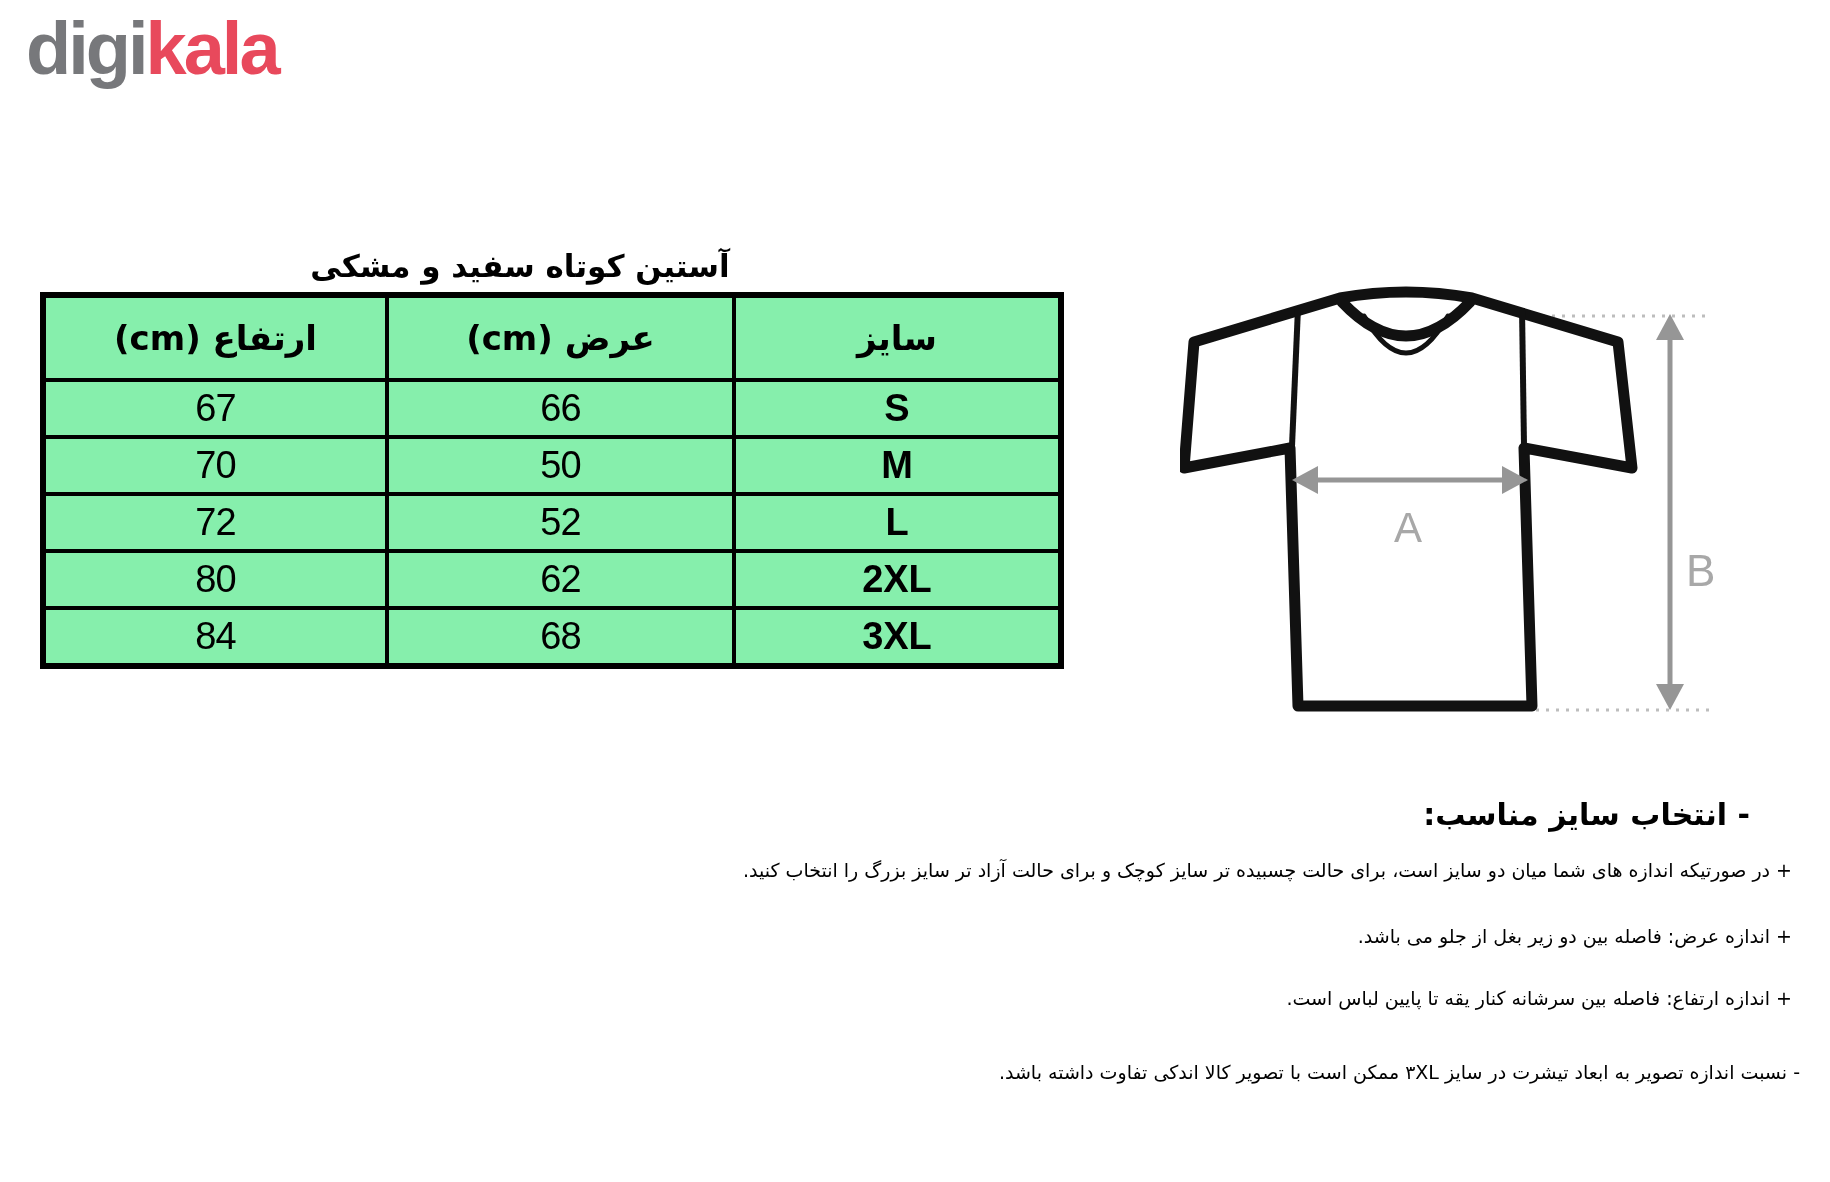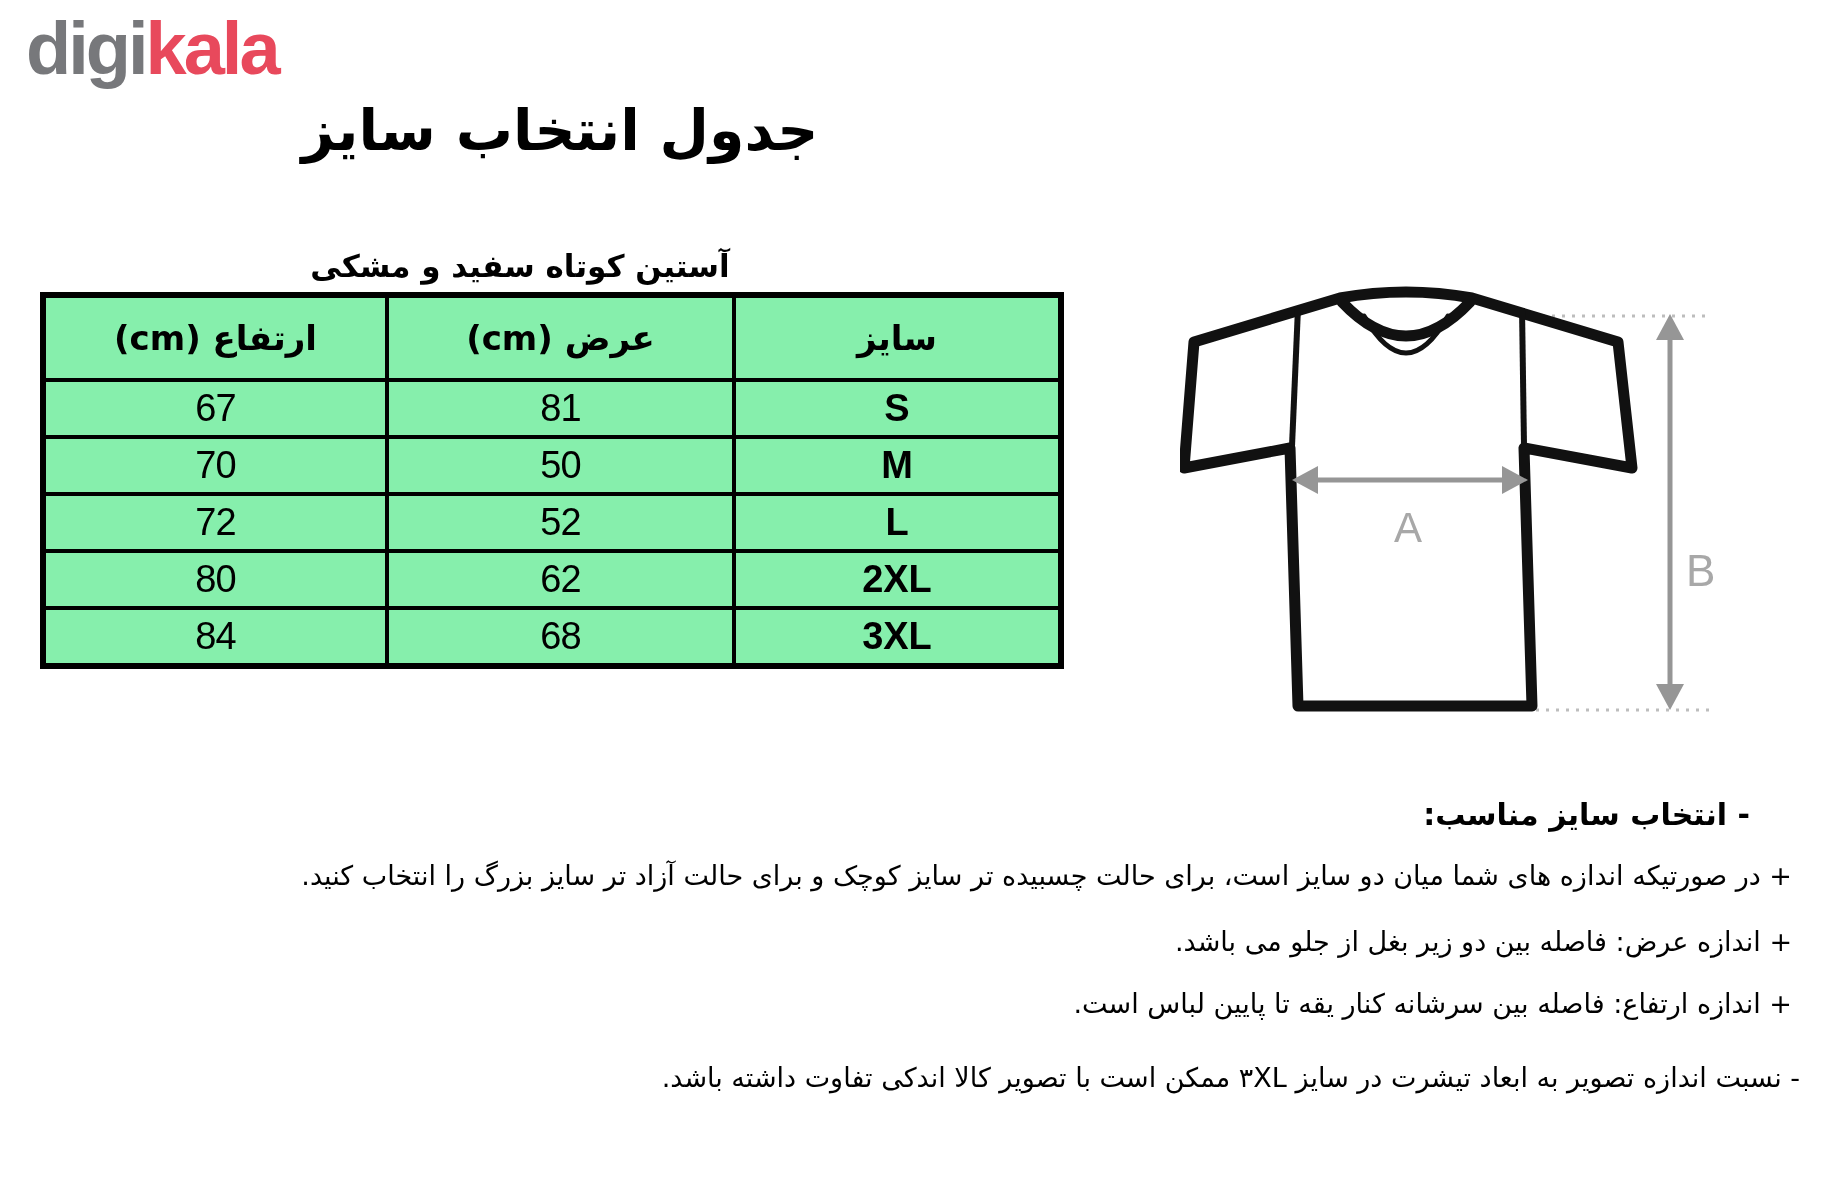--- a/index.html
+++ b/index.html
@@ -46,55 +46,54 @@
     font-family:"Liberation Sans", sans-serif; font-size:38px; font-weight:bold;
   }
 
   
   svg.diagram { position:absolute; left:1180px; top:278px; }
   .diagram text {
     font-family:"Liberation Sans", sans-serif; fill:#a8a8a8;
   }
 
   
-  .note { position:absolute; white-space:nowrap; font-size:27px; line-height:1.3; }
+  .note { position:absolute; white-space:nowrap; font-size:19px; line-height:1.3; }
   .n-heading { top:795px; right:76px; font-size:30px; font-weight:bold; }
   .n-b1 { top:858px; right:34px; }
   .n-b2 { top:924px; right:34px; }
   .n-b3 { top:986px; right:34px; }
   .n-f1 { top:1060px; right:26px; }
   .n-f2 { top:1124px; right:26px; }
 </style>
 </head>
 <body>
 
 <div class="page">
 
   <div class="logo"><span class="digi">digi</span><span class="kala">kala</span></div>
 
-  <div class="title" dir="rtl">جدول انتخاب سایز</div>
   <div class="subtitle" dir="rtl">آستین کوتاه سفید و مشکی</div>
 
   <table class="size-table">
     <colgroup>
       <col style="width:344px">
         <col style="width:347px">
         <col style="width:327px">
     </colgroup>
     <thead>
       <tr>
         <th dir="rtl">ارتفاع (cm)</th>
         <th dir="rtl">عرض (cm)</th>
         <th dir="rtl">سایز</th>
       </tr>
     </thead>
     <tbody>
       <tr>
         <td class="num">67</td>
-        <td class="num">81</td>
+        <td class="num">66</td>
         <td class="size">S</td>
       </tr>
       <tr>
         <td class="num">70</td>
         <td class="num">50</td>
         <td class="size">M</td>
       </tr>
       <tr>
         <td class="num">72</td>
         <td class="num">52</td>

